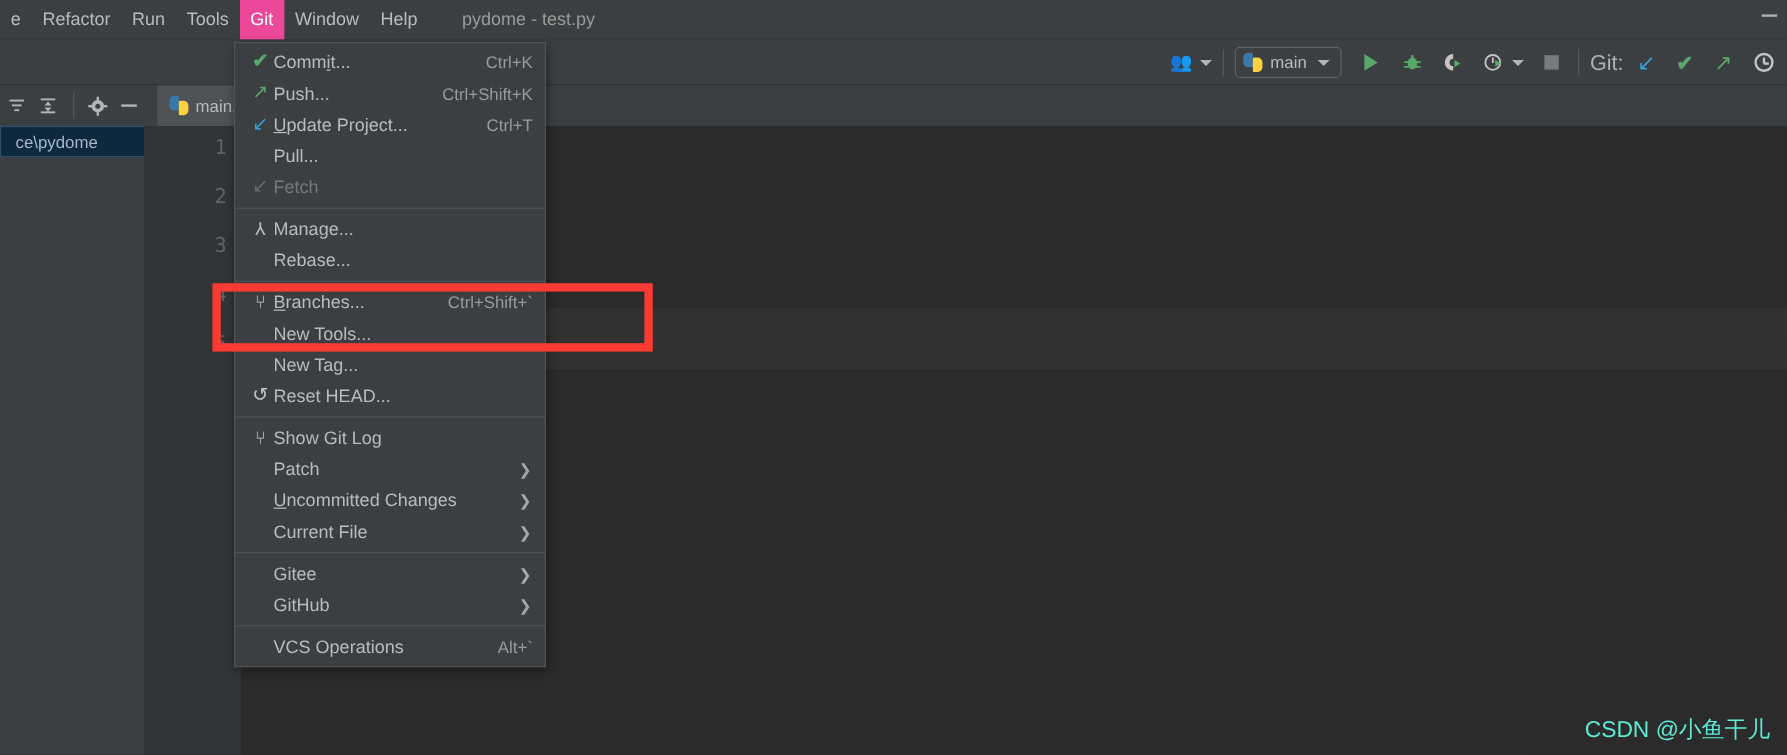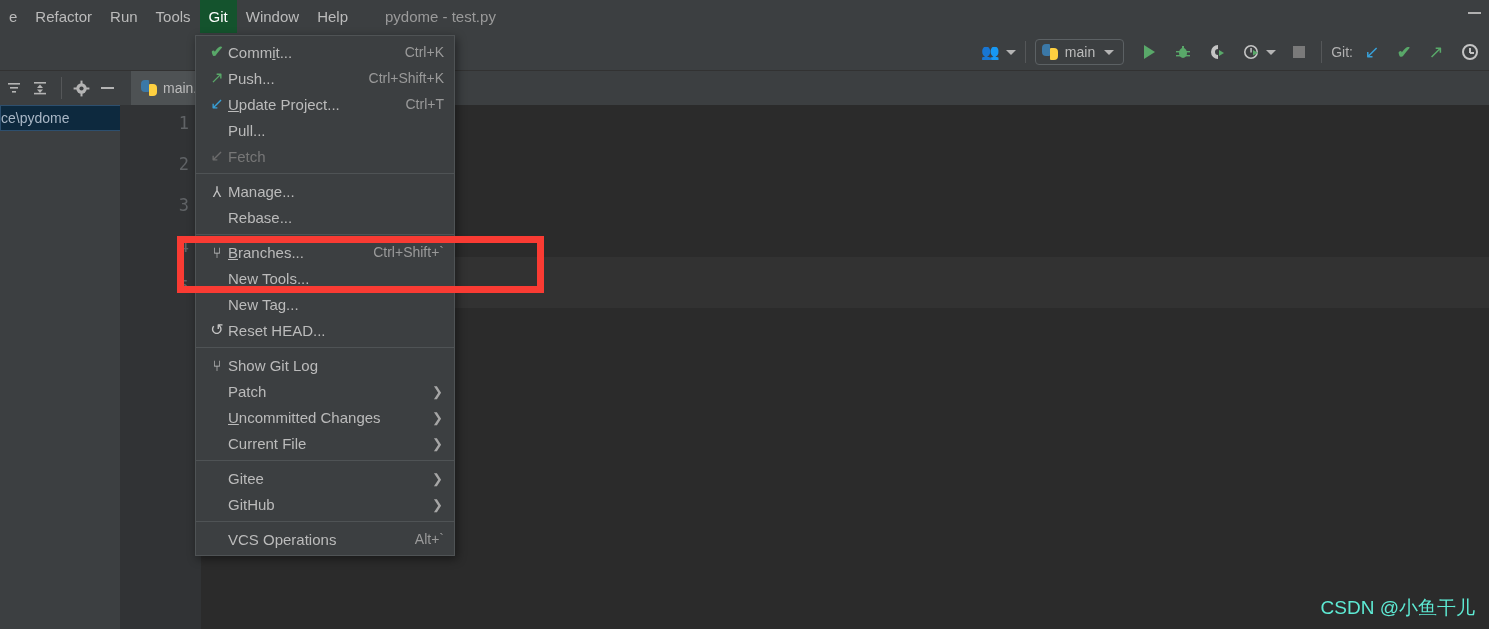--- a/index.html
+++ b/index.html
@@ -13,21 +13,21 @@
 
   
   .menubar {
     position: absolute; left: 0; top: 0; width: 1489px; height: 33px;
     background: #3c3f41; display: flex; align-items: center;
   }
   .menubar-item {
     font-size: 15px; color: #bbbbbb; padding: 5px 9px; height: 33px;
     display: flex; align-items: center; white-space: nowrap;
   }
-  .menubar-item.active { background: #14532d; color: #ffffff; }
+  .menubar-item.active { background: #ec4899; color: #ffffff; }
   .mnem { text-decoration: underline; }
   .win-title {
     font-size: 15px; color: #9a9a9a; margin-left: 28px; white-space: nowrap;
   }
   .win-minimize {
     position: absolute; right: 8px; top: 12px; width: 13px; height: 2px;
     background: #b0b0b0;
   }
 
   
@@ -40,42 +40,42 @@
   .icon-btn { width: 26px; height: 26px; display: flex; align-items: center; justify-content: center; }
   .caret-down {
     width: 0; height: 0; border-left: 5px solid transparent; border-right: 5px solid transparent;
     border-top: 5px solid #b4b4b4; margin-left: 2px;
   }
   .runcfg {
     display: flex; align-items: center; gap: 7px;
     border: 1px solid #5c6164; border-radius: 4px; height: 26px; padding: 0 9px 0 6px;
   }
   .runcfg-label { font-size: 14px; color: #bbbbbb; }
-  .git-label { font-size: 14px; color: #b0b0b0; margin-right: 6px; }
+  .git-label { font-size: 18px; color: #b0b0b0; margin-right: 6px; }
 
   
   .pylogo { position: relative; width: 16px; height: 16px; }
   .pylogo .pb, .pylogo .py {
     position: absolute; width: 8px; height: 12px;
   }
   .pylogo .pb { left: 0; top: 0; background: #3b78a7; border-radius: 4px 1px 1px 4px; }
   .pylogo .py { right: 0; bottom: 0; background: #ffd040; border-radius: 1px 4px 4px 1px; }
 
   
   .proj-toolbar {
     position: absolute; left: 0; top: 71px; width: 120px; height: 34px;
     background: #3c3f41; display: flex; align-items: center; gap: 2px; padding-left: 2px;
   }
   .proj-panel {
     position: absolute; left: 0; top: 105px; width: 120px; height: 524px; background: #3c3f41;
   }
   .proj-item-sel {
     position: absolute; left: 0; top: 0; width: 144px; height: 26px;
     background: #0d293e; border: 1px solid #2d4f6e;
-    display: flex; align-items: center; padding-left: 0;
+    display: flex; align-items: center; padding-left: 12px;
   }
   .proj-item-label { font-size: 14px; color: #a9b7c6; white-space: nowrap; }
 
   
   .tabstrip {
     position: absolute; left: 120px; top: 71px; width: 1369px; height: 34px;
     background: #3c3f41;
   }
   .tab-active {
     position: absolute; left: 11px; top: 0; height: 34px;

